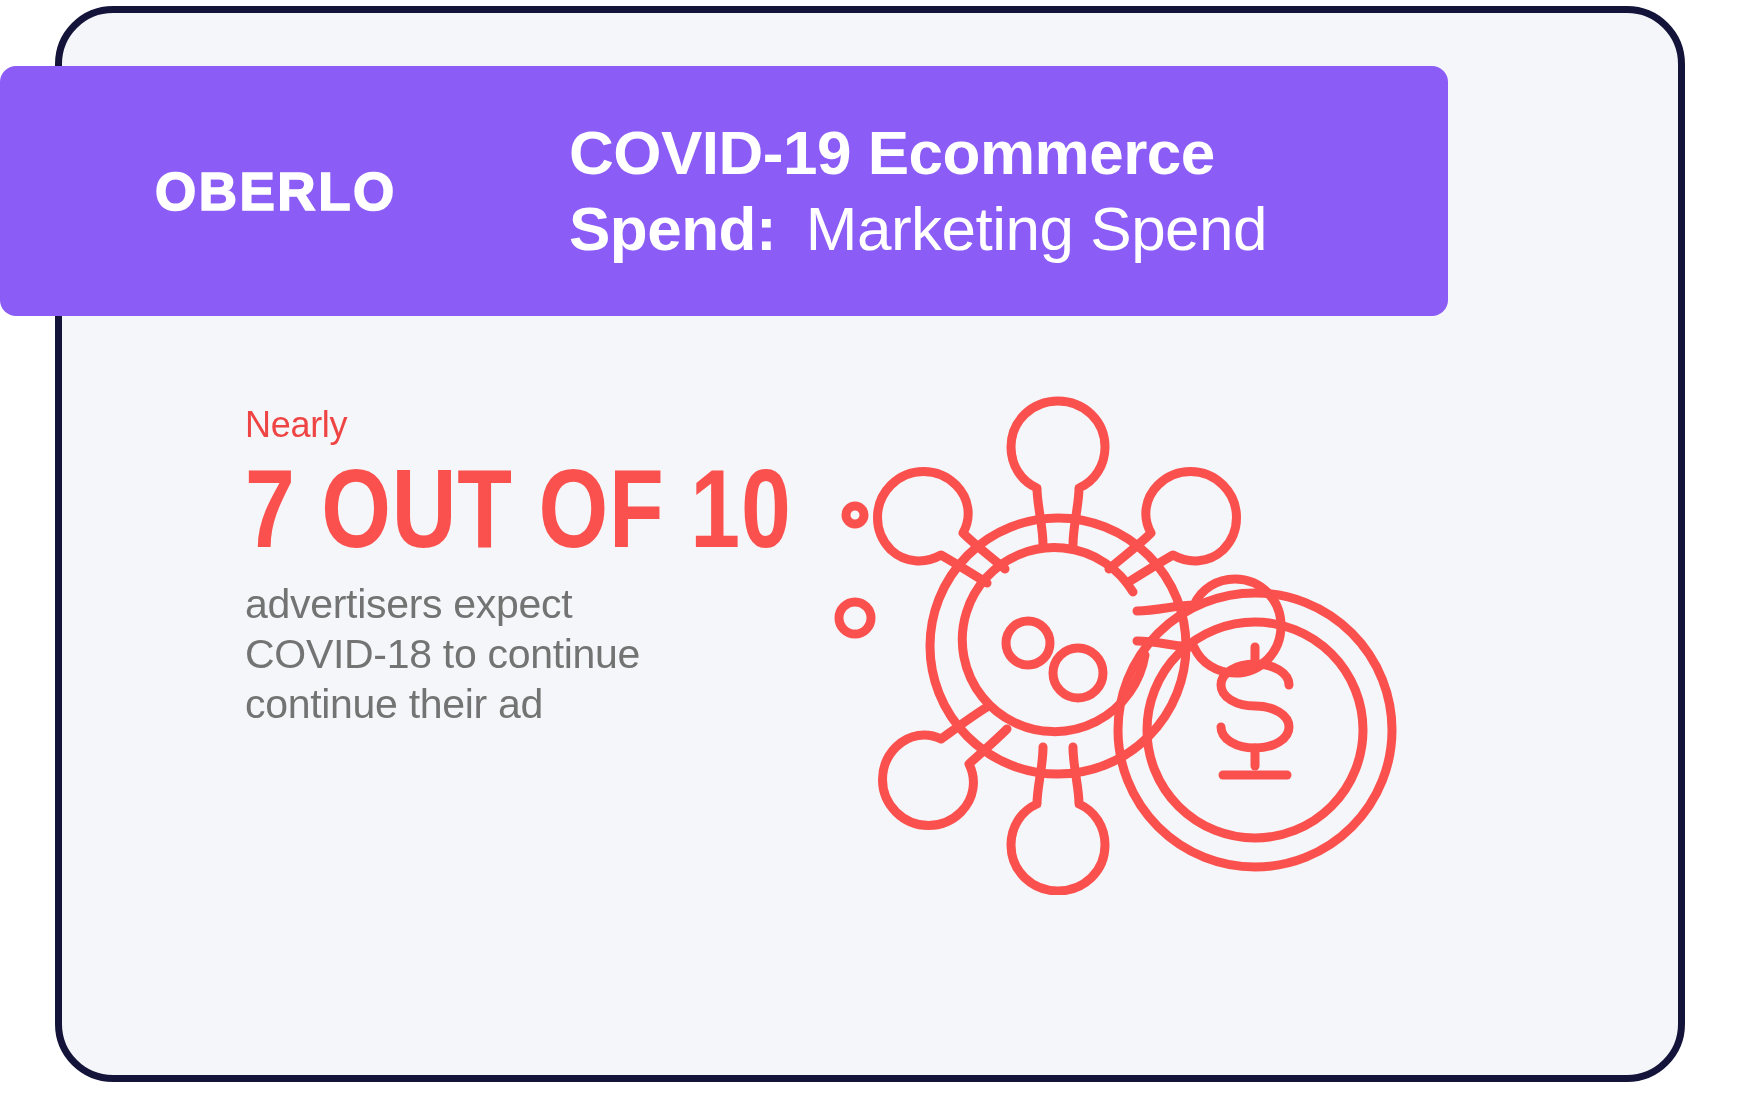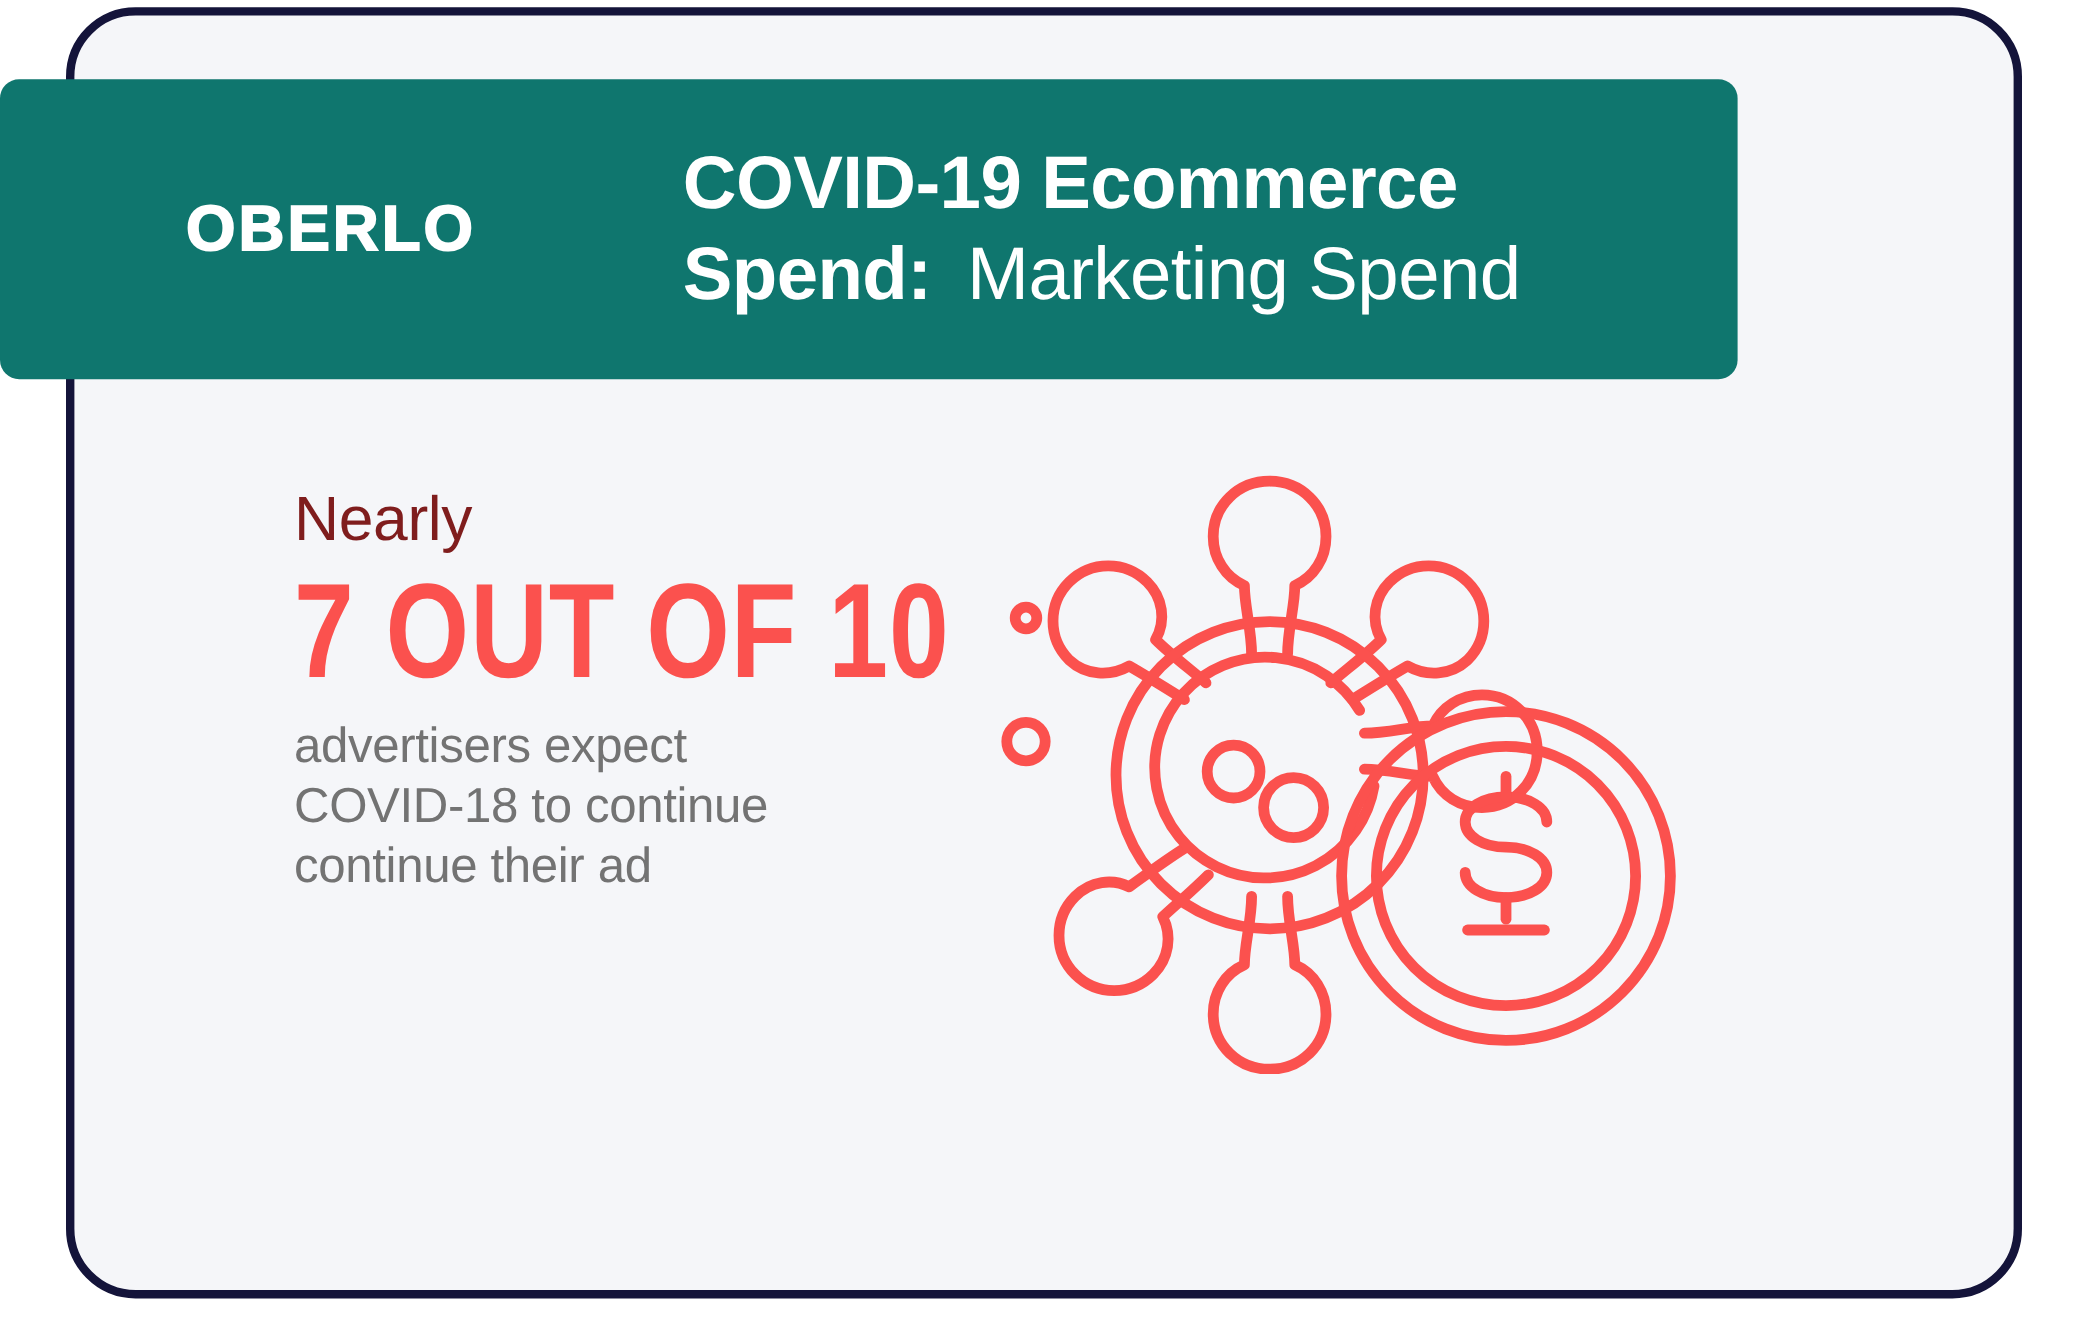--- a/index.html
+++ b/index.html
@@ -24,21 +24,21 @@
     border:7px solid #14143a;
     border-radius:58px;
     box-sizing:border-box;
   }
 
   
   .banner{
     position:absolute;
     left:0px;top:66px;
     width:1448px;height:250px;
-    background:#0f766e;
+    background:#8b5cf6;
     border-radius:16px 16px 16px 16px;
     display:flex;
     align-items:center;
     z-index:5;
   }
   .brand{
     position:absolute;
     left:155px;top:50%;
     transform:translateY(-50%);
     color:#ffffff;
@@ -62,22 +62,22 @@
   .banner-title .bold{font-weight:bold;}
   .banner-title .light{font-weight:normal;margin-left:13px;}
 
   
   .content{
     position:absolute;
     left:245px;top:405px;
     width:620px;
   }
   .kicker{
-    color:#7f1d1d;
-    font-size:52px;
+    color:#ef4444;
+    font-size:36px;
     line-height:1.1;
     letter-spacing:-0.3px;
     margin:0 0 8px 0;
   }
   .bignum{
     color:#fb514e;
     font-size:112px;
     line-height:1.0;
     font-weight:bold;
     letter-spacing:1px;

